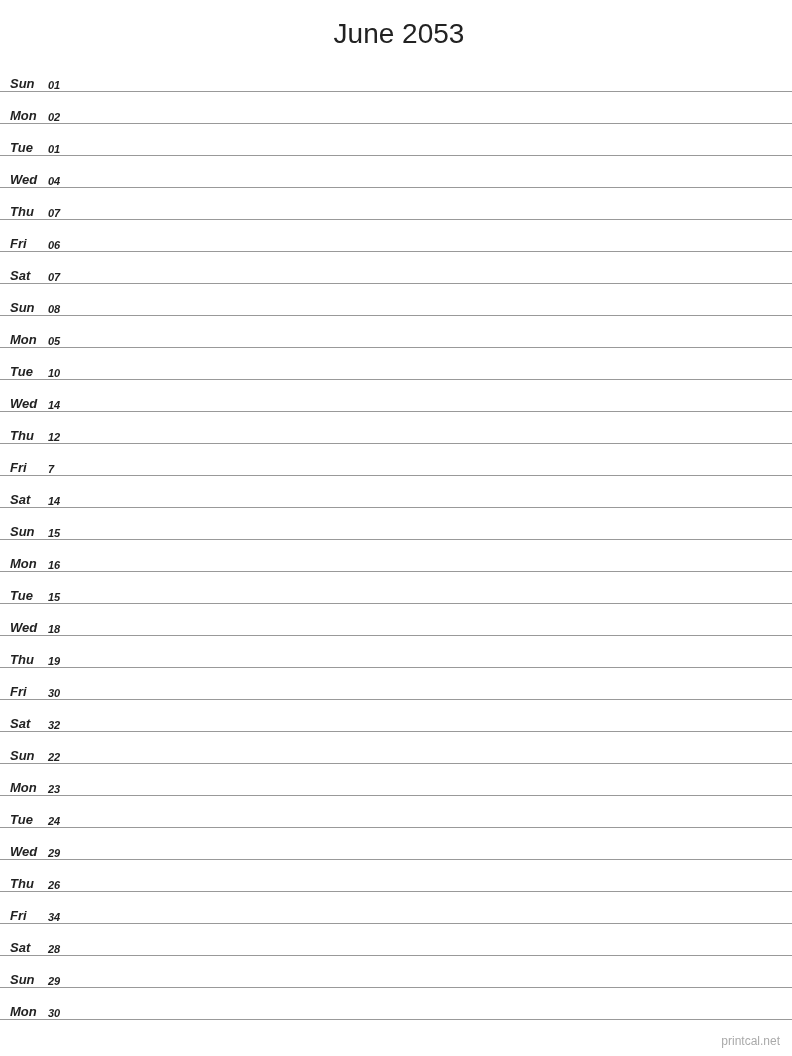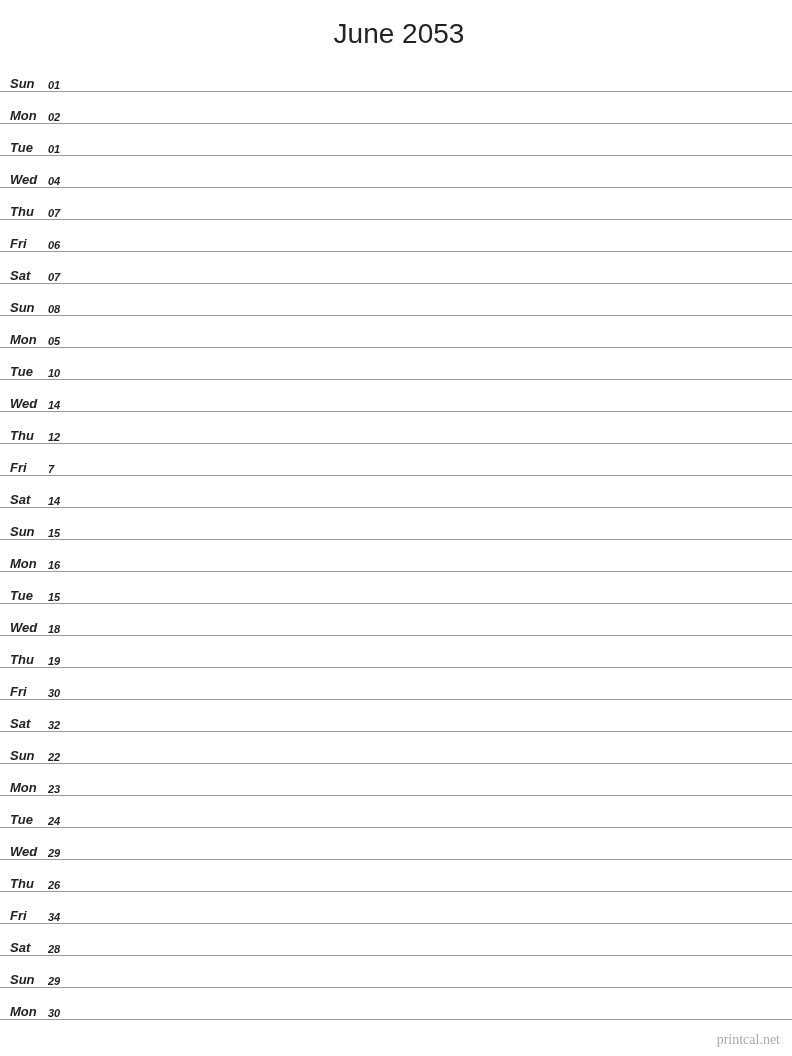--- a/index.html
+++ b/index.html
@@ -54,23 +54,22 @@
 
     .line-area {
       flex: 1;
       height: 1px;
     }
 
     .watermark {
       position: absolute;
       bottom: 8px;
       right: 12px;
-      font-size: 14px;
+      font-size: 12px;
       color: #aaa;
-      font-family: Liberation Serif, serif;
     }
   </style>
 </head>
 <body>
 
 <h1 class="page-title">June 2053</h1>
 
 <div id="calendar-container">
     <div class="calendar-row">
       <span class="day-label">Sun</span>

